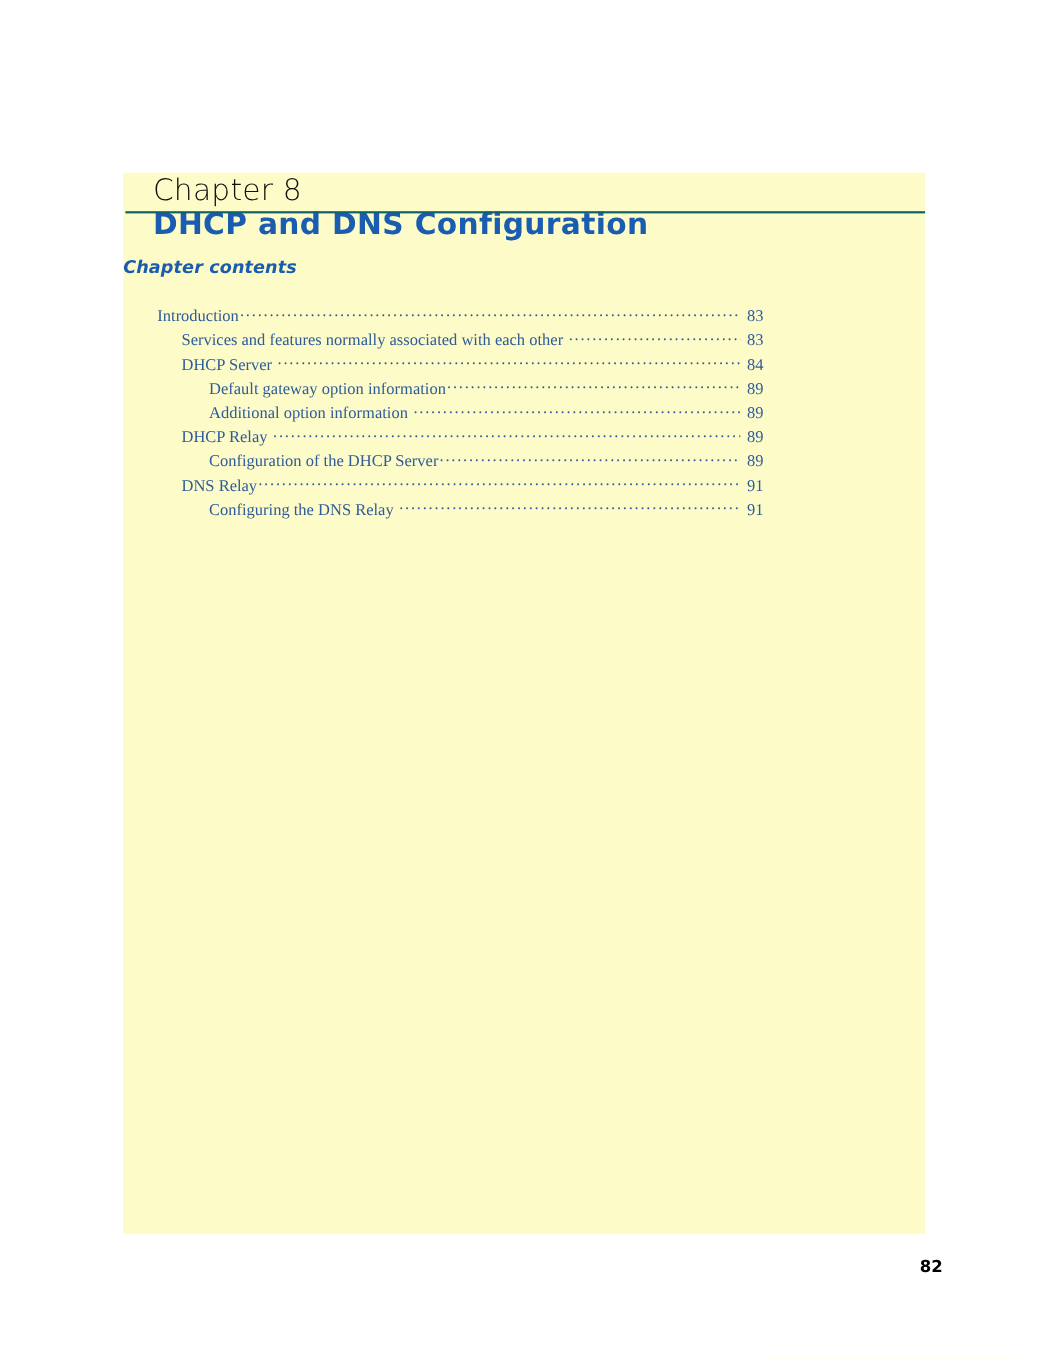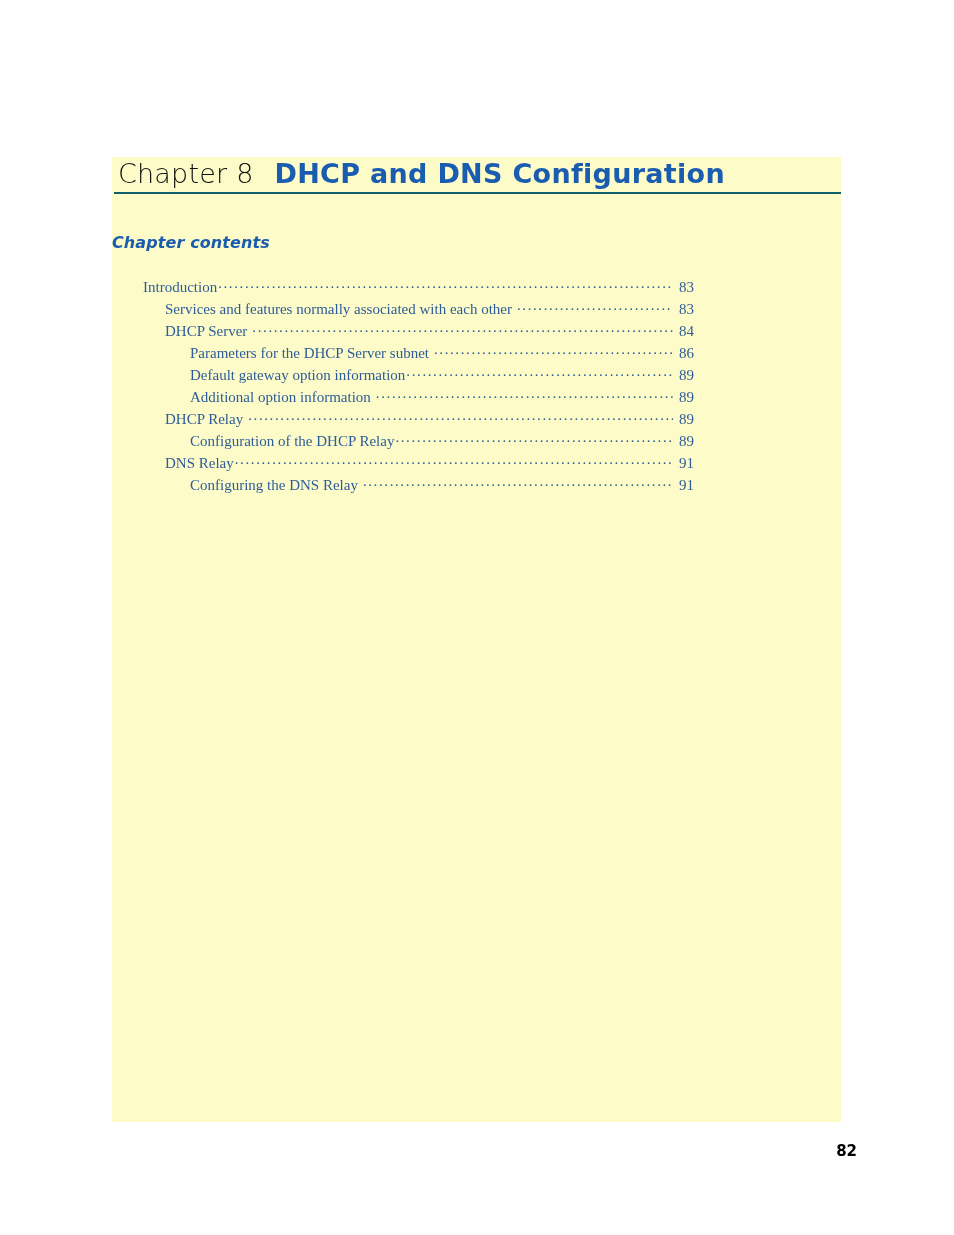--- a/index.html
+++ b/index.html
@@ -27,20 +27,21 @@
 
   
   .chapter-heading {
     position: absolute;
     left: 118px;
     top: 158px;
     width: 723px;
     height: 36px;
     display: flex;
     align-items: baseline;
+    flex-direction: column;
   }
   .chapter-label {
     font-family: "DejaVu Sans", sans-serif;
     font-weight: 300;
     font-size: 27px;
     letter-spacing: 0.2px;
     color: #111111;
     white-space: nowrap;
   }
   .chapter-title {
@@ -158,42 +159,37 @@
     <div class="toc-row lvl2 gap">
       <span class="toc-label">Services and features normally associated with each other</span>
       <span class="toc-leader"></span>
       <span class="toc-page">83</span>
     </div>
     <div class="toc-row lvl2 gap">
       <span class="toc-label">DHCP Server</span>
       <span class="toc-leader"></span>
       <span class="toc-page">84</span>
     </div>
-    <div class="toc-row lvl3 gap">
-      <span class="toc-label">Parameters for the DHCP Server subnet</span>
-      <span class="toc-leader"></span>
-      <span class="toc-page">86</span>
-    </div>
     <div class="toc-row lvl3">
       <span class="toc-label">Default gateway option information</span>
       <span class="toc-leader"></span>
       <span class="toc-page">89</span>
     </div>
     <div class="toc-row lvl3 gap">
       <span class="toc-label">Additional option information</span>
       <span class="toc-leader"></span>
       <span class="toc-page">89</span>
     </div>
     <div class="toc-row lvl2 gap">
       <span class="toc-label">DHCP Relay</span>
       <span class="toc-leader"></span>
       <span class="toc-page">89</span>
     </div>
     <div class="toc-row lvl3">
-      <span class="toc-label">Configuration of the DHCP Relay</span>
+      <span class="toc-label">Configuration of the DHCP Server</span>
       <span class="toc-leader"></span>
       <span class="toc-page">89</span>
     </div>
     <div class="toc-row lvl2">
       <span class="toc-label">DNS Relay</span>
       <span class="toc-leader"></span>
       <span class="toc-page">91</span>
     </div>
     <div class="toc-row lvl3 gap">
       <span class="toc-label">Configuring the DNS Relay</span>

